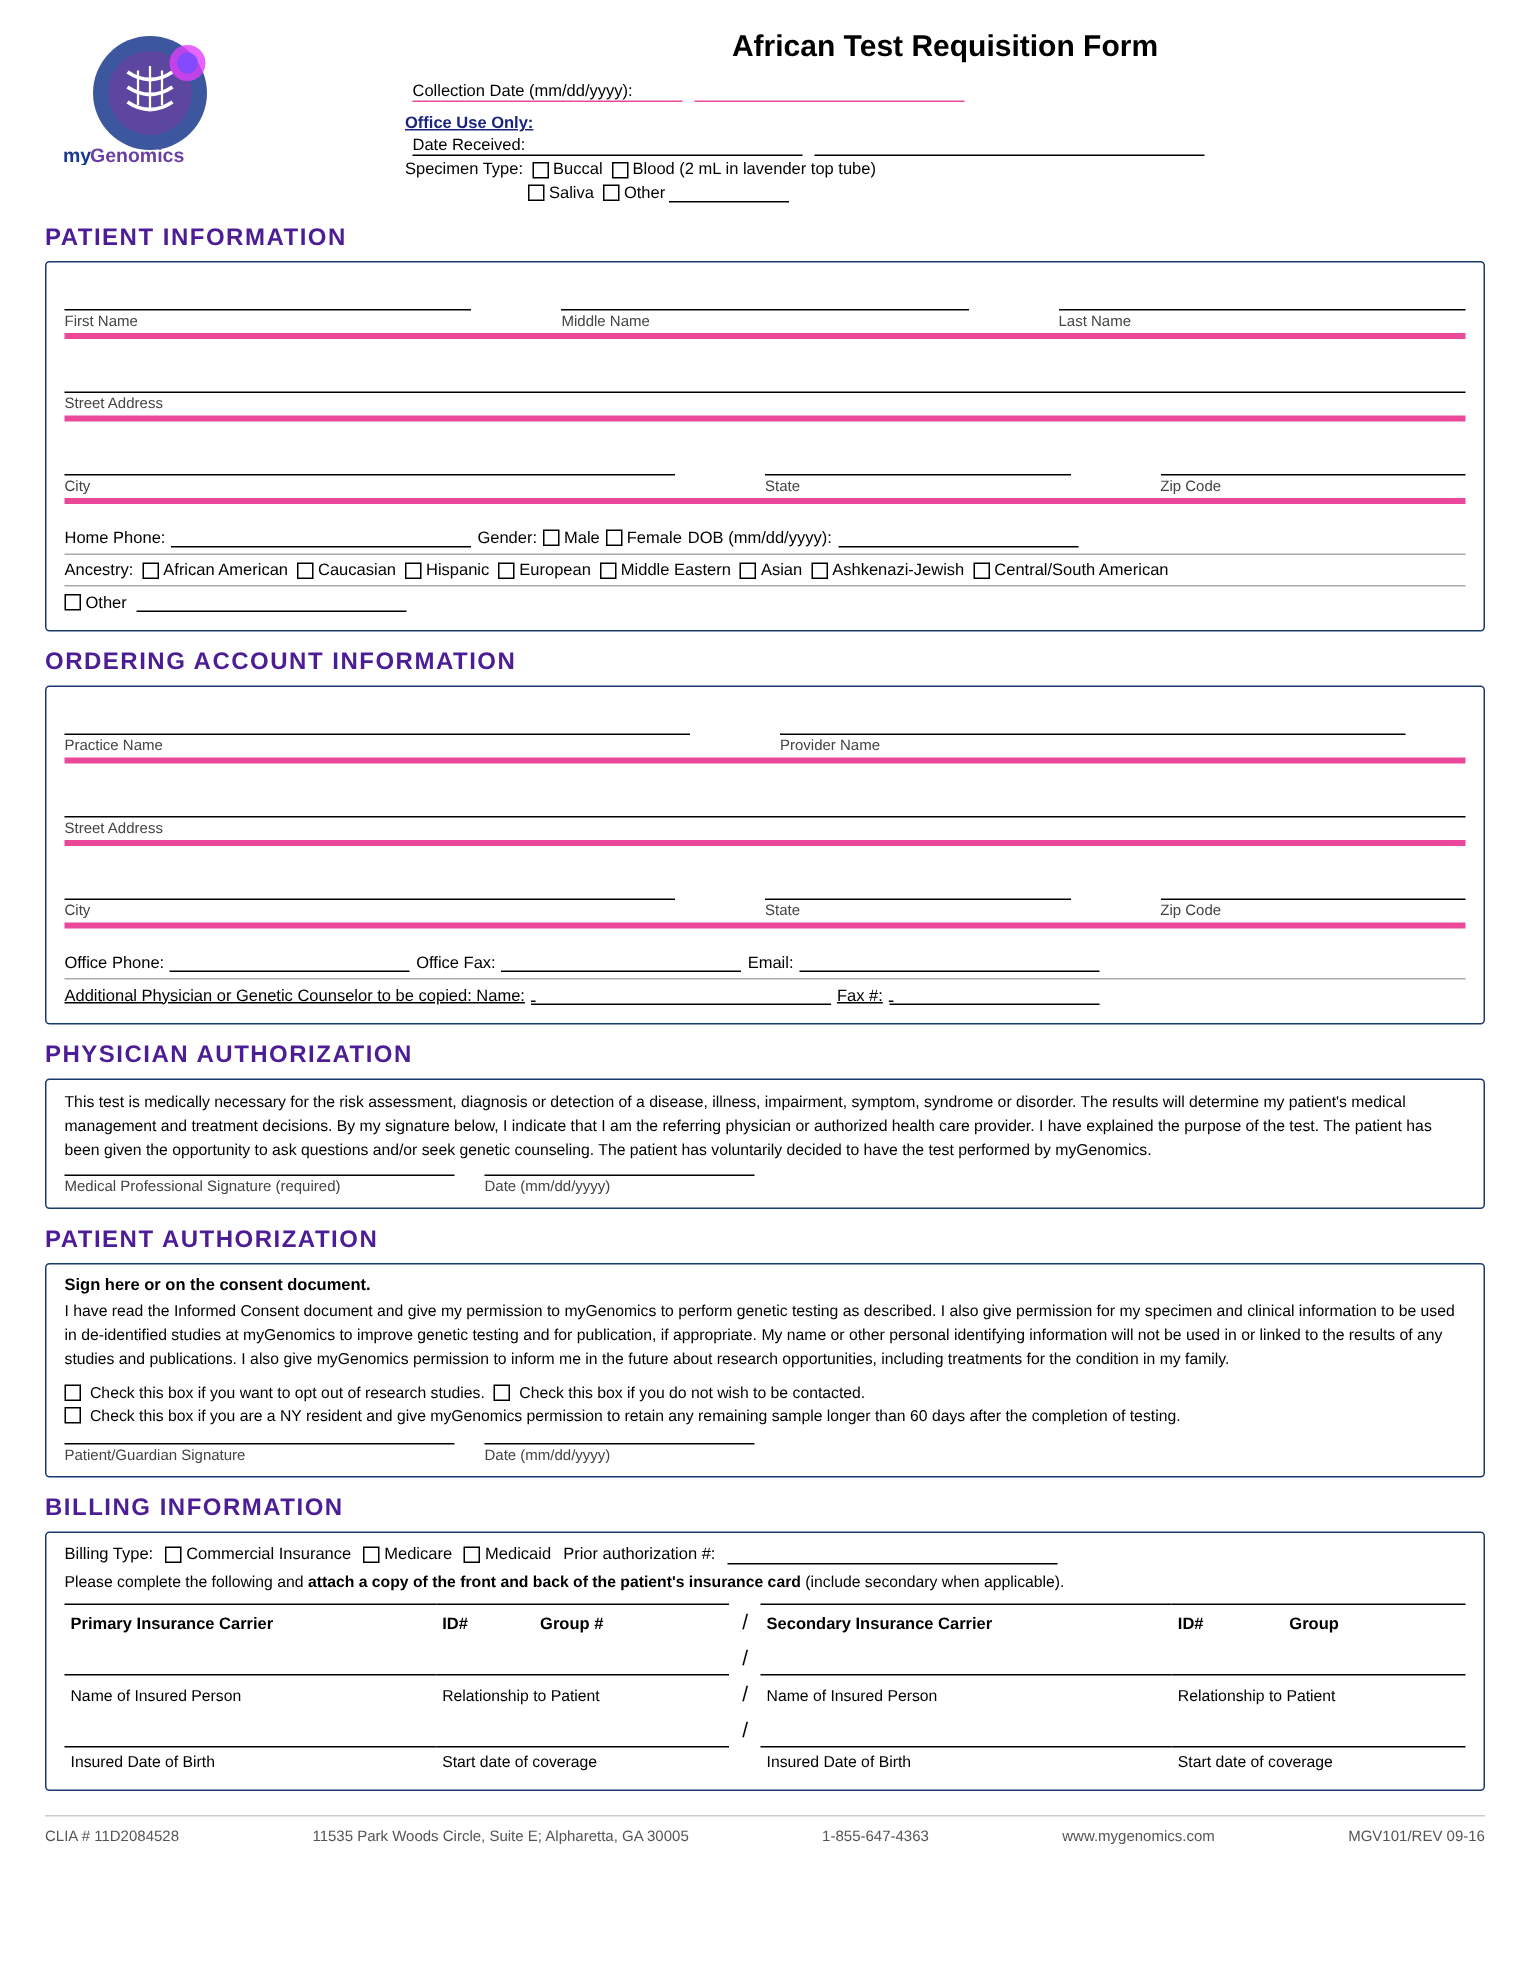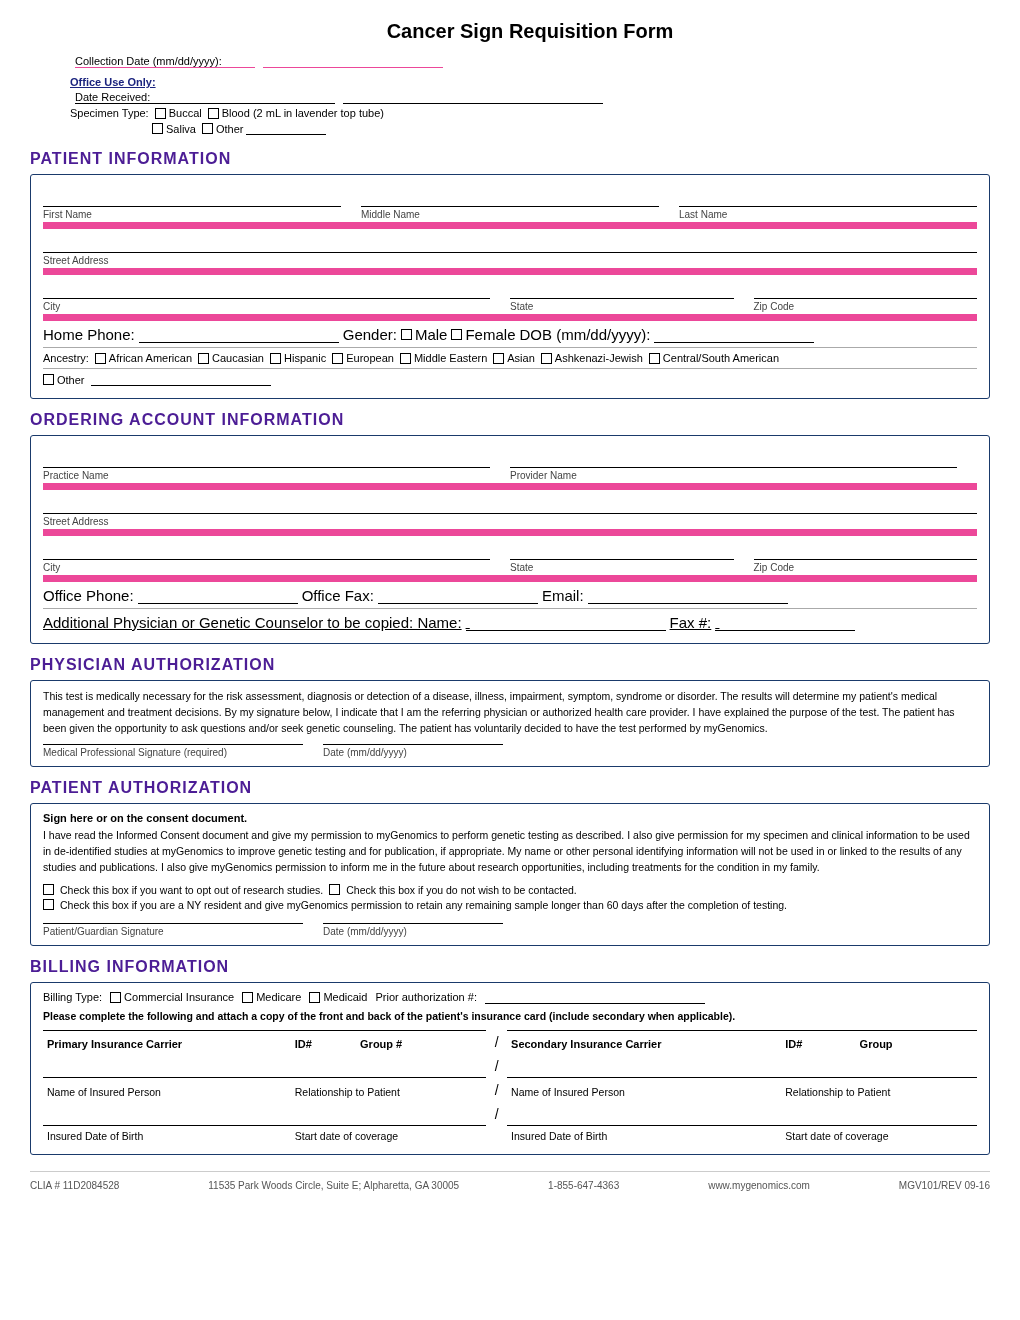--- a/index.html
+++ b/index.html
@@ -111,23 +111,24 @@
     .bordered-section {
       border: 1.5px solid #1a3a6b;
       border-radius: 3px;
       padding: 8px 12px;
       margin-bottom: 10px;
     }
 
     
     .field-row {
       display: flex;
-      border-bottom: 7px solid #ec4899;
-      margin-bottom: 0;
+      border-bottom: 4px solid #ec4899;
+      margin-bottom: 12px;
       padding: 6px 0 2px 0;
+      gap: 20px;
     }
     .field-row:last-child {
       border-bottom: none;
     }
     .field-cell {
       flex: 1;
       display: flex;
       flex-direction: column;
     }
     .field-label {
@@ -138,21 +139,21 @@
     .field-line {
       border-bottom: 1px solid #000;
       min-height: 18px;
       width: 100%;
     }
     .inline-row {
       display: flex;
       align-items: center;
       padding: 4px 0;
       border-bottom: 1px solid #aaa;
-      font-size: 15px;
+      font-size: 11px;
       flex-wrap: wrap;
       gap: 4px;
     }
     .inline-row .underline-field {
       min-width: 160px;
     }
     .ancestry-row {
       display: flex;
       align-items: center;
       flex-wrap: wrap;
@@ -225,21 +226,20 @@
       display: flex;
       align-items: center;
       gap: 8px;
       font-size: 11px;
       margin-bottom: 6px;
       flex-wrap: wrap;
     }
     .billing-note {
       font-size: 10.5px;
       margin-bottom: 8px;
-      font-weight: bold;
     }
     .billing-table {
       width: 100%;
       border-collapse: collapse;
       font-size: 10.5px;
     }
     .billing-table td {
       padding: 4px 4px;
       vertical-align: bottom;
     }
@@ -262,23 +262,44 @@
       color: #555;
       margin-top: 16px;
       padding-top: 8px;
       border-top: 1px solid #ccc;
     }
   </style>
 </head>
 <body>
 
 <div class="header">
+  <div class="logo-area">
+    
+    <svg class="logo-svg" viewBox="0 0 160 90" xmlns="http://www.w3.org/2000/svg">
+
+      <circle cx="70" cy="42" r="38" fill="#1a3a8c" opacity="0.85"></circle>
+      <circle cx="70" cy="42" r="28" fill="#6b3fa0" opacity="0.7"></circle>
+
+      <path d="M55 28 Q70 38 85 28" stroke="#fff" stroke-width="2.5" fill="none"></path>
+      <path d="M55 38 Q70 48 85 38" stroke="#fff" stroke-width="2.5" fill="none"></path>
+      <path d="M55 48 Q70 58 85 48" stroke="#fff" stroke-width="2.5" fill="none"></path>
+      <line x1="62" y1="27" x2="62" y2="50" stroke="#fff" stroke-width="1.5"></line>
+      <line x1="70" y1="24" x2="70" y2="54" stroke="#fff" stroke-width="1.5"></line>
+      <line x1="78" y1="27" x2="78" y2="50" stroke="#fff" stroke-width="1.5"></line>
+
+      <circle cx="95" cy="22" r="12" fill="#e040fb" opacity="0.8"></circle>
+      <circle cx="95" cy="22" r="7" fill="#7c4dff" opacity="0.9"></circle>
+
+      <text x="12" y="88" font-family="Arial" font-size="13" font-weight="bold" fill="#1a3a8c">my</text>
+      <text x="30" y="88" font-family="Arial" font-size="13" font-weight="bold" fill="#6b3fa0">Genomics</text>
+    </svg>
+  </div>
 
   <div class="header-right">
-    <div class="form-title">Cancer Sign Requisition Form</div>
+    <div class="form-title">African Test Requisition Form</div>
 
     <div class="collection-date-line">
       <span>Collection Date (mm/dd/yyyy):</span>
       <span>&nbsp;</span>
     </div>
 
     <div style="margin-top:6px;">
       <span class="office-use-label">Office Use Only:</span>
     </div>
     <div class="date-received-line">

